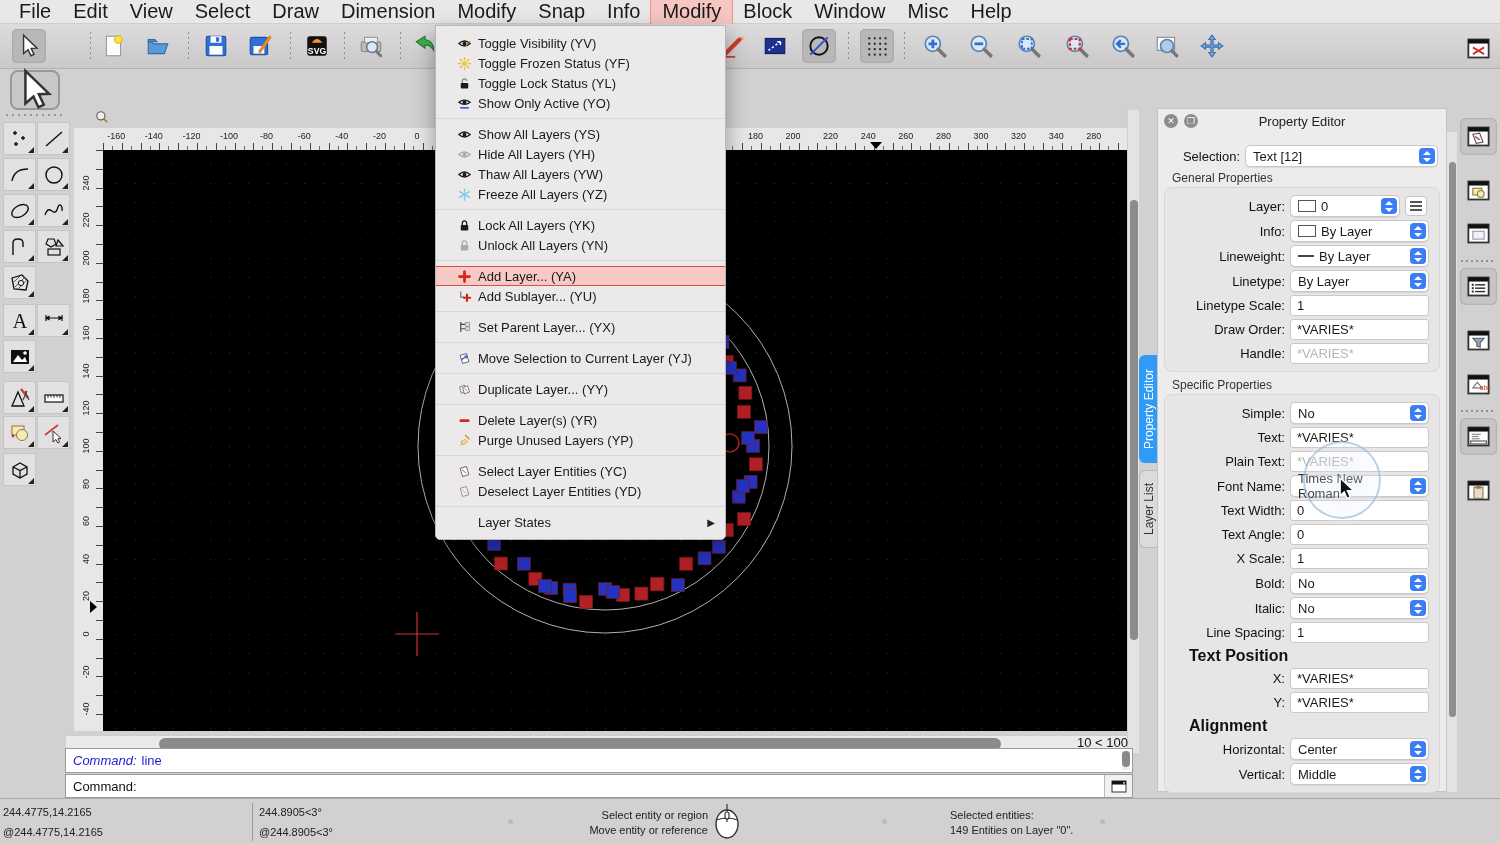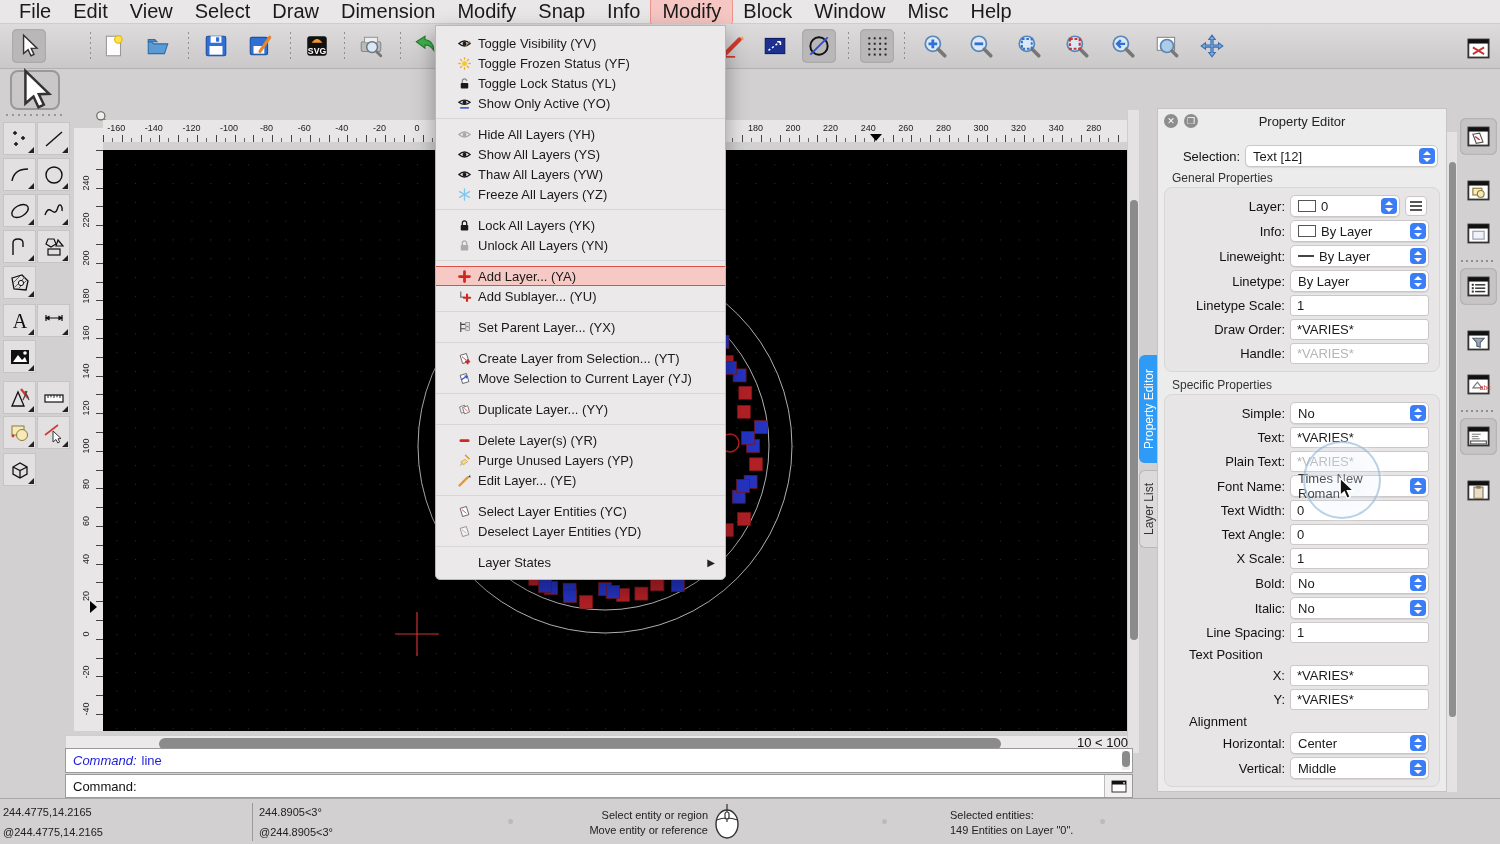--- a/index.html
+++ b/index.html
@@ -24,21 +24,21 @@
         display:flex;align-items:center;justify-content:center;box-sizing:border-box;}
   .pbtn svg{width:24px;height:24px;}
   .pbtn .corner{position:absolute;right:1px;bottom:1px;width:0;height:0;
         border-left:6px solid transparent;border-bottom:6px solid #222;}
   #sel-tool{position:absolute;left:10px;top:2px;width:46px;height:36px;background:#c9c7c8;
         border:2px solid #9a9899;border-radius:8px;display:flex;align-items:center;justify-content:center;}
   #palette-handle{position:absolute;left:6px;top:46px;width:60px;height:2px;
         background-image:repeating-linear-gradient(90deg,#979797 0 2px,transparent 2px 6px);}
   
   #corner-zoom{position:absolute;left:95px;top:110px;}
-  #ruler-top{position:absolute;left:103px;top:120px;width:1024px;height:22px;background:#e8e6e7;overflow:hidden;}
+  #ruler-top{position:absolute;left:103px;top:128px;width:1024px;height:22px;background:#e8e6e7;overflow:hidden;}
   #ruler-top .ticks{position:absolute;left:0;bottom:0;width:100%;height:7px;
         background-image:repeating-linear-gradient(90deg,#444 0 1px,transparent 1px 18.8px);}
   #ruler-top .ticksminor{position:absolute;left:9.4px;bottom:0;width:100%;height:4px;
         background-image:repeating-linear-gradient(90deg,#666 0 1px,transparent 1px 18.8px);}
   .rlabel{position:absolute;top:3px;font-size:9px;color:#222;transform:translateX(-50%);}
   #ruler-left{position:absolute;left:74px;top:150px;width:29px;height:581px;background:#e8e6e7;overflow:hidden;}
   #ruler-left .ticks{position:absolute;top:0;right:0;height:100%;width:7px;
         background-image:repeating-linear-gradient(#444 0 1px,transparent 1px 18.8px);}
   .rlabelv{position:absolute;left:10px;font-size:9px;color:#222;transform:translate(-50%,-50%) rotate(-90deg);}
   #rcorner{position:absolute;left:74px;top:128px;width:29px;height:22px;background:#e8e6e7;}
@@ -70,21 +70,21 @@
   .popup{display:flex;align-items:center;background:#fff;border:1px solid #c9c7c8;border-radius:5px;height:20px;
         padding:0 2px 0 7px;font-size:13px;gap:5px;box-shadow:0 1px 1px rgba(0,0,0,.08);}
   .stepper{margin-left:auto;width:16px;height:16px;background:#3a7df6;border-radius:4px;position:relative;flex:none;}
   .stepper::before{content:"";position:absolute;left:4px;top:2.5px;border:4px solid transparent;border-top:none;border-bottom:4px solid #fff;}
   .stepper::after{content:"";position:absolute;left:4px;bottom:2.5px;border:4px solid transparent;border-bottom:none;border-top:4px solid #fff;}
   .tfield{background:#fff;border:1px solid #cac8c9;border-radius:3px;height:19px;font-size:13px;
         padding:0 6px;display:flex;align-items:center;}
   .tfield.disabled{color:#b5b5b5;}
   .groupbox{margin:2px 6px 6px 6px;background:#e7e5e6;border:1px solid #d8d6d7;border-radius:8px;padding:4px 2px;}
   .sechdr{margin:4px 0 1px 14px;font-size:12px;color:#333;}
-  .boldhdr{margin:4px 0 2px 22px;font-size:13px;font-weight:normal;color:#111;}
+  .boldhdr{margin:4px 0 2px 22px;font-size:16px;font-weight:bold;color:#111;}
   .mini-swatch{width:16px;height:10px;background:#fff;border:1px solid #555;flex:none;}
   .mini-line{width:16px;height:0;border-top:2px solid #444;flex:none;}
   #hamburger{width:22px;height:20px;background:#fdfdfd;border:1px solid #c9c7c8;border-radius:4px;
         display:flex;flex-direction:column;justify-content:center;gap:2.5px;padding:0 4px;box-sizing:border-box;}
   #hamburger i{height:1.5px;background:#555;}
   #panel-scroll{position:absolute;left:1447px;top:132px;width:10px;height:660px;background:#e4e2e3;}
   #panel-scroll .thumb{position:absolute;left:1.5px;top:30px;width:7px;height:555px;background:#8f8f8f;border-radius:4px;}
   
   #right-dock{position:absolute;left:1457px;top:0;width:43px;height:844px;}
   .dockbtn{position:absolute;left:3px;width:37px;height:37px;display:flex;align-items:center;justify-content:center;border-radius:6px;}
@@ -870,34 +870,34 @@
             <circle cx="12" cy="10" r="3" fill="#1a1a1a"></circle>
             <line x1="5" y1="19" x2="19" y2="19" stroke="#2b4fd8" stroke-width="2.4"></line>
           </svg>
         </span>
         <span>Show Only Active (YO)</span>
       </div>
       <div class="msep"></div>
       <div class="mitem">
         <span class="micon">
           <svg viewBox="0 0 24 24">
+            <path d="M3 12 Q12 4 21 12 Q12 20 3 12 Z" fill="none" stroke="#1a1a1a" stroke-width="2"></path>
+            <circle cx="12" cy="12" r="3" fill="#1a1a1a"></circle>
+          </svg>
+        </span>
+        <span>Show All Layers (YS)</span>
+      </div>
+      <div class="mitem">
+        <span class="micon">
+          <svg viewBox="0 0 24 24">
             <path d="M3 12 Q12 4 21 12 Q12 20 3 12 Z" fill="none" stroke="#a9a9a9" stroke-width="2"></path>
             <circle cx="12" cy="12" r="3" fill="#a9a9a9"></circle>
           </svg>
         </span>
         <span>Hide All Layers (YH)</span>
-      </div>
-      <div class="mitem">
-        <span class="micon">
-          <svg viewBox="0 0 24 24">
-            <path d="M3 12 Q12 4 21 12 Q12 20 3 12 Z" fill="none" stroke="#1a1a1a" stroke-width="2"></path>
-            <circle cx="12" cy="12" r="3" fill="#1a1a1a"></circle>
-          </svg>
-        </span>
-        <span>Show All Layers (YS)</span>
       </div>
       <div class="mitem">
         <span class="micon">
           <svg viewBox="0 0 24 24">
             <path d="M3 12 Q12 4 21 12 Q12 20 3 12 Z" fill="none" stroke="#1a1a1a" stroke-width="2"></path>
             <circle cx="12" cy="12" r="3" fill="#1a1a1a"></circle>
           </svg>
         </span>
         <span>Thaw All Layers (YW)</span>
       </div>
@@ -959,30 +959,20 @@
             <rect x="14" y="11" width="6" height="6" fill="#ddd" stroke="#777"></rect>
           </svg>
         </span>
         <span>Set Parent Layer... (YX)</span>
       </div>
       <div class="msep"></div>
       <div class="mitem">
         <span class="micon">
           <svg viewBox="0 0 24 24">
             <path d="M5 7 L15 4 L19 17 L9 20 Z" fill="#fff" stroke="#555" stroke-width="1.4"></path>
-            <line x1="8" y1="9" x2="15" y2="15" stroke="#c33" stroke-width="1.4"></line>
-            <path d="M17 13 V21 M13 17 H21" stroke="#d2271f" stroke-width="3"></path>
-          </svg>
-        </span>
-        <span>Create Layer from Selection... (YT)</span>
-      </div>
-      <div class="mitem">
-        <span class="micon">
-          <svg viewBox="0 0 24 24">
-            <path d="M5 7 L15 4 L19 17 L9 20 Z" fill="#fff" stroke="#555" stroke-width="1.4"></path>
             <path d="M7 14 L16 8" stroke="#2b4fd8" stroke-width="2"></path>
             <path d="M16 8 l-4 0 m4 0 l-1 4" stroke="#2b4fd8" stroke-width="1.6" fill="none"></path>
           </svg>
         </span>
         <span>Move Selection to Current Layer (YJ)</span>
       </div>
       <div class="msep"></div>
       <div class="mitem">
         <span class="micon">
           <svg viewBox="0 0 24 24">
@@ -1004,29 +994,20 @@
       </div>
       <div class="mitem">
         <span class="micon">
           <svg viewBox="0 0 24 24">
             <line x1="13" y1="3" x2="20" y2="10" stroke="#e8962a" stroke-width="2.4"></line>
             <path d="M6 14 L13 10 L17 14 L10 19 Z" fill="#f4d98a" stroke="#b89a4a"></path>
             <path d="M5 20 L9 16" stroke="#b89a4a" stroke-width="1.6"></path>
           </svg>
         </span>
         <span>Purge Unused Layers (YP)</span>
-      </div>
-      <div class="mitem">
-        <span class="micon">
-          <svg viewBox="0 0 24 24">
-            <line x1="4" y1="20" x2="17" y2="7" stroke="#e8962a" stroke-width="3.6" stroke-linecap="round"></line>
-            <path d="M18 6 L21 3 L21.5 7.5 Z" fill="#333"></path>
-          </svg>
-        </span>
-        <span>Edit Layer... (YE)</span>
       </div>
       <div class="msep"></div>
       <div class="mitem">
         <span class="micon">
           <svg viewBox="0 0 24 24">
             <path d="M5 7 L15 4 L19 17 L9 20 Z" fill="#fff" stroke="#555" stroke-width="1.4"></path>
             <line x1="8" y1="9" x2="15" y2="15" stroke="#c33" stroke-width="1.4"></line>
           </svg>
         </span>
         <span>Select Layer Entities (YC)</span>

